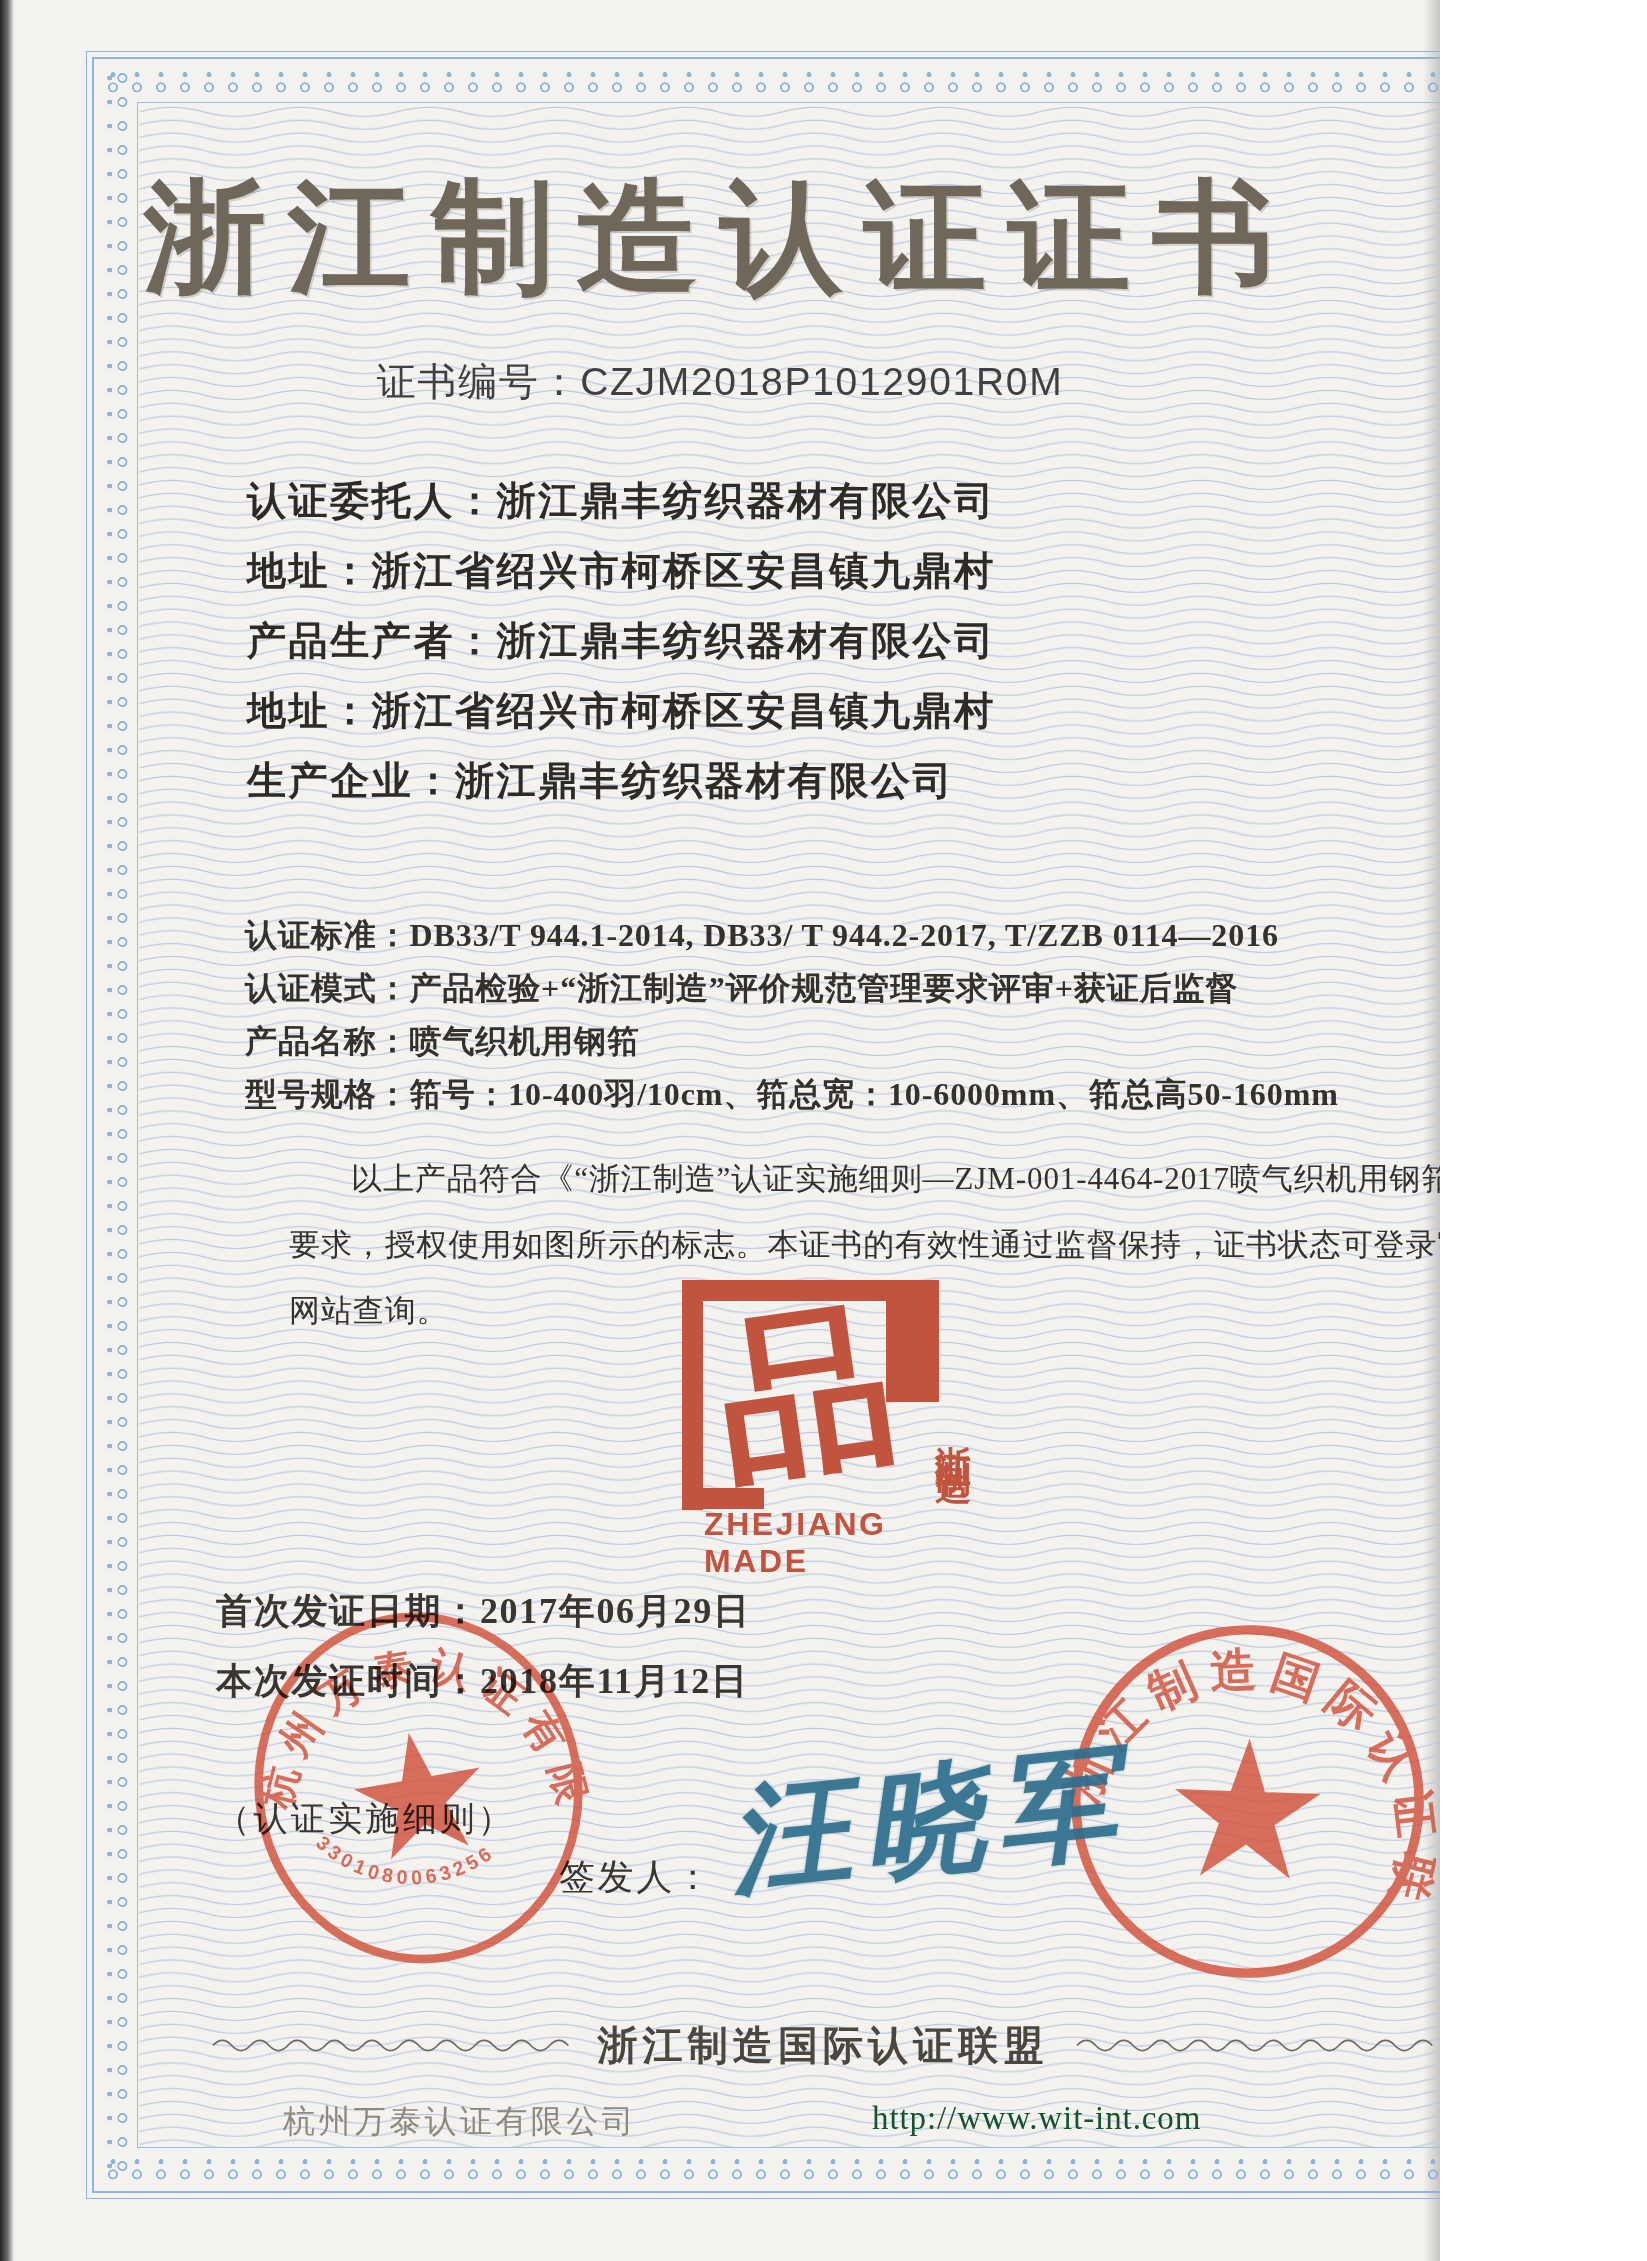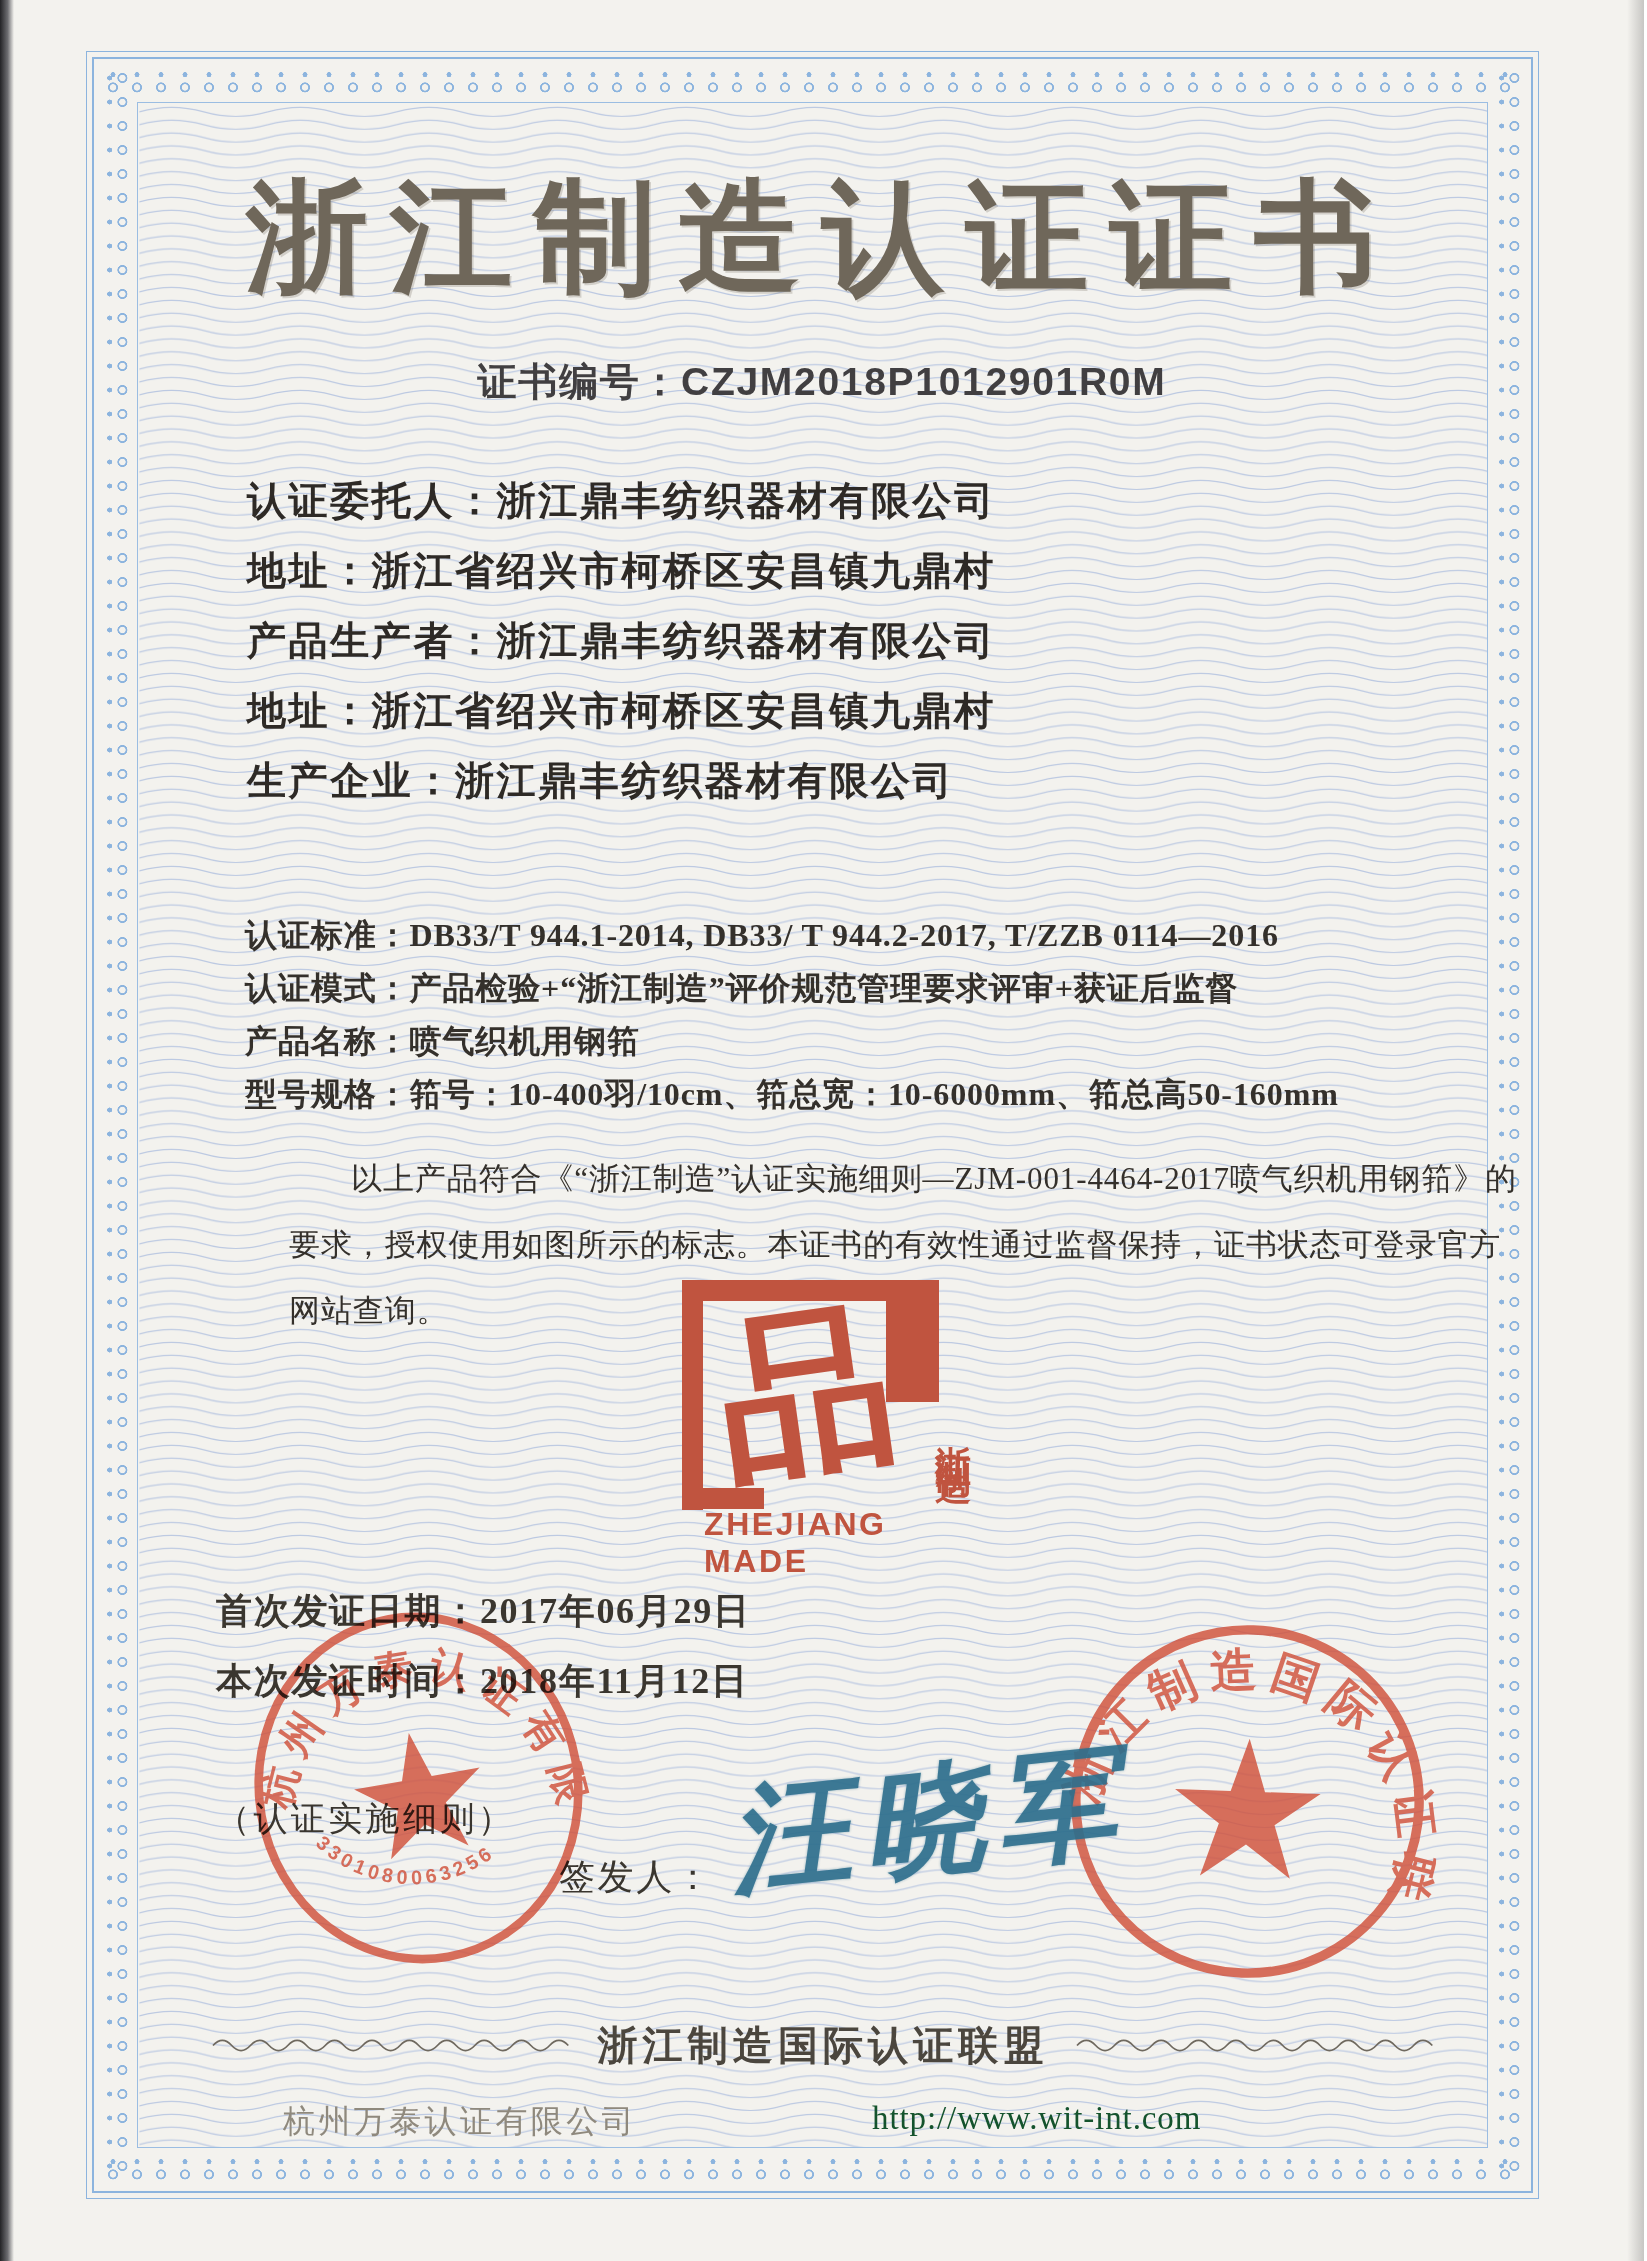--- a/index.html
+++ b/index.html
@@ -1,18 +1,18 @@
 <!DOCTYPE html>
 <html style="font-size:13.7px"><head>
 <meta charset="utf-8">
 <style>
   html,body{margin:0;padding:0;}
   .page{
     position:relative;
-    width:1644px;height:2261px;
+    width:1440px;height:2261px;
     background:#f3f2ee;
     overflow:hidden;
     font-family:"Liberation Serif","DejaVu Serif",serif;
     color:#332f2a;
   }
   
   .scan-left{position:absolute;left:0;top:0;width:13.7px;height:100%;
     background:linear-gradient(90deg,#232326 0%,#6d6d71 55%,rgba(120,120,124,0) 100%);}
   .scan-right{position:absolute;right:0;top:0;width:17px;height:100%;
     background:linear-gradient(270deg,#c7c6c3 0%,rgba(200,200,198,0) 100%);}
@@ -41,21 +41,21 @@
   
   .content{position:absolute;inset:0;z-index:1;}
 
   .title{position:absolute;top:177px;left:0;width:100%;
     text-align:center;font-size:122px;font-weight:bold;line-height:1;
     letter-spacing:22px;color:#6f675a;
     font-family:"Liberation Serif","DejaVu Serif",serif;
     text-shadow:1.7px 1.7px 0 rgba(111,103,90,.25);}
 
   .cert-no{position:absolute;top:355px;left:0;width:100%;text-align:center;
-    font-size:39px;font-weight:bold;color:#413f41;
+    font-size:39px;font-weight:normal;color:#413f41;
     font-family:"Liberation Sans","DejaVu Sans",sans-serif;letter-spacing:1.7px;}
 
   .info-block{position:absolute;left:247px;top:474px;}
   .info-line{height:70px;font-size:39px;font-weight:bold;color:#2e2a26;letter-spacing:2.6px;}
 
   .spec-block{position:absolute;left:245px;top:914px;}
   .spec-line{height:53px;font-size:32px;font-weight:bold;color:#34302b;letter-spacing:0.9px;}
 
   .statement{position:absolute;left:245px;top:1146px;width:1244px;
     font-size:31px;line-height:66px;color:#34302b;text-indent:62px;letter-spacing:0.9px;margin-left:44px;}

